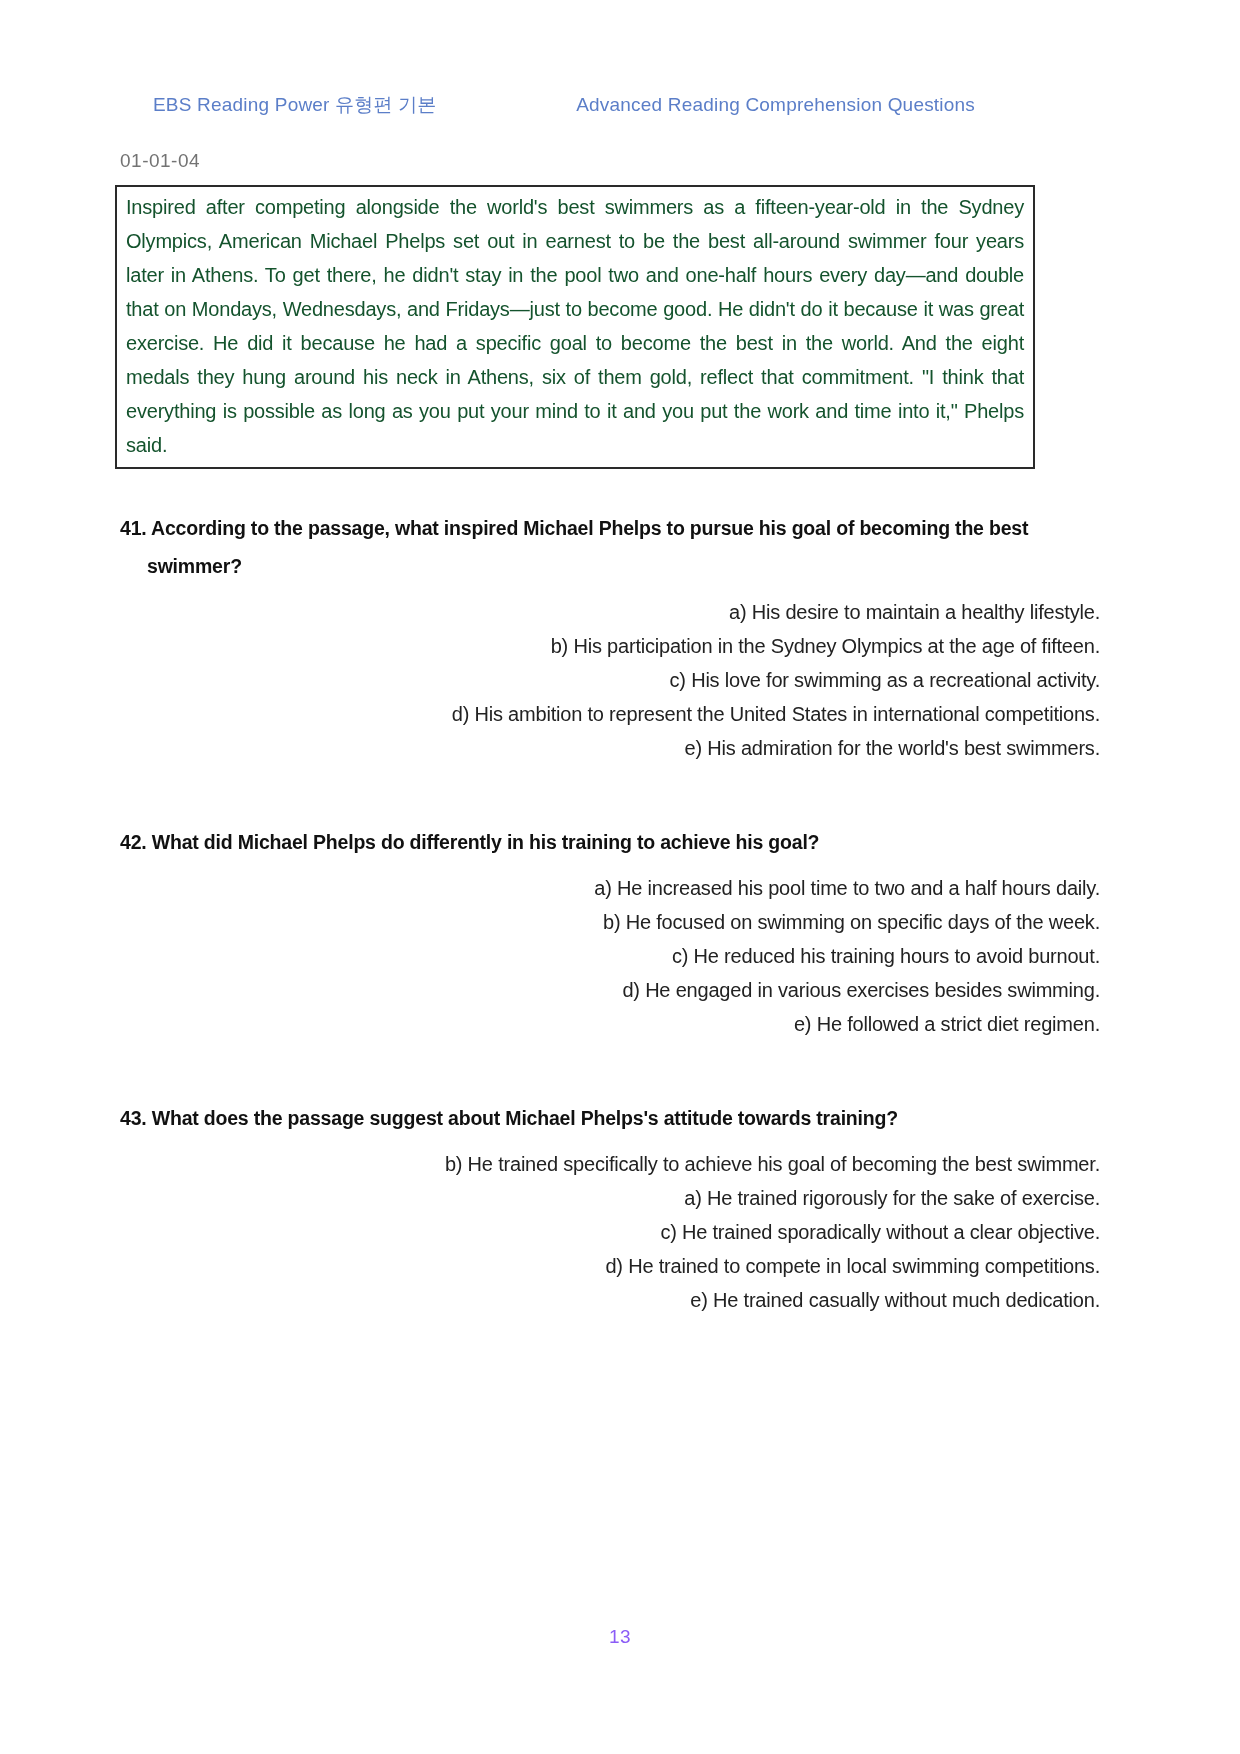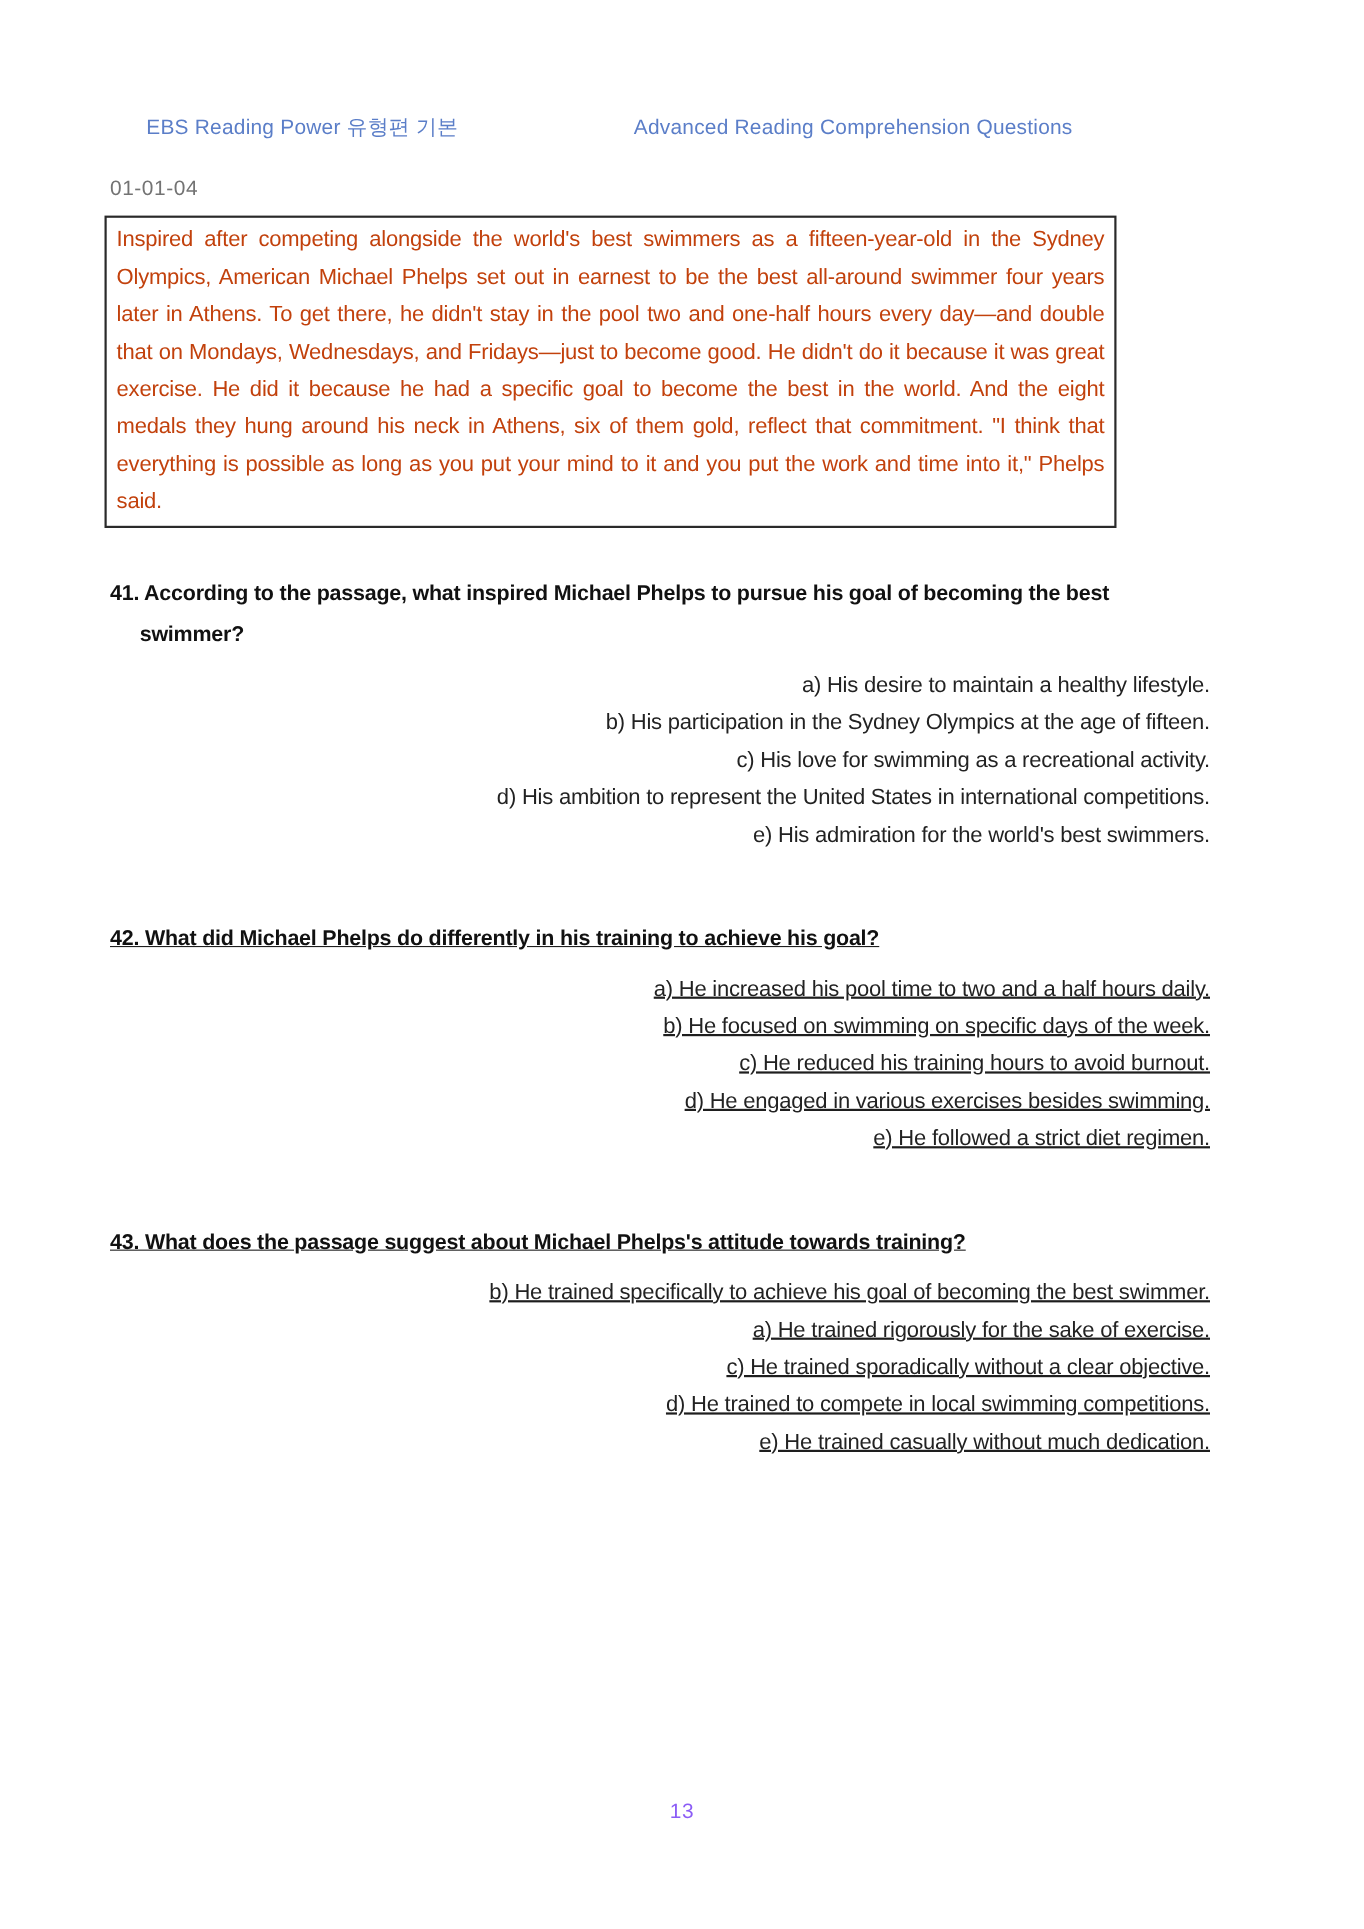--- a/index.html
+++ b/index.html
@@ -1,25 +1,26 @@
 <!DOCTYPE html>
 <html><head>
 <meta charset="utf-8">
 <style>
   * { margin: 0; padding: 0; box-sizing: border-box; }
   html, body { background: #ffffff; }
   .page {
     position: relative;
     width: 1240px;
     height: 1654px;
-    margin: 15px auto;
+    margin: 4px auto;
     background: #ffffff;
     font-family: "Liberation Sans", "DejaVu Sans", sans-serif;
     color: #1e1e1e;
     overflow: hidden;
+    padding-left: 20px;
   }
   .header {
     display: flex;
     justify-content: space-between;
     align-items: baseline;
     margin: 88px 265px 0 133px;
   }
   .header-left, .header-right {
     font-size: 19px;
     letter-spacing: 0.2px;
@@ -34,27 +35,27 @@
   }
   .passage-box {
     margin: 13px 0 0 95px;
     width: 920px;
     border: 2px solid #2a2a2a;
     padding: 3px 9px 5px 9px;
   }
   .passage-text {
     font-size: 20px;
     line-height: 34px;
-    color: #c2410c;
+    color: #14532d;
     letter-spacing: -0.2px;
     text-align: justify;
   }
   .questions { margin-top: 40px; }
   .question-block { margin-left: 100px; margin-right: 140px; }
-  .question-block + .question-block { margin-top: 58px; text-decoration: underline; }
+  .question-block + .question-block { margin-top: 58px; }
   .question-title {
     font-size: 19.5px;
     font-weight: bold;
     color: #111111;
     line-height: 38px;
     padding-left: 27px;
     text-indent: -27px;
     letter-spacing: -0.2px;
   }
   .options { margin-top: 10px; margin-left: 33px; text-align: right; }

